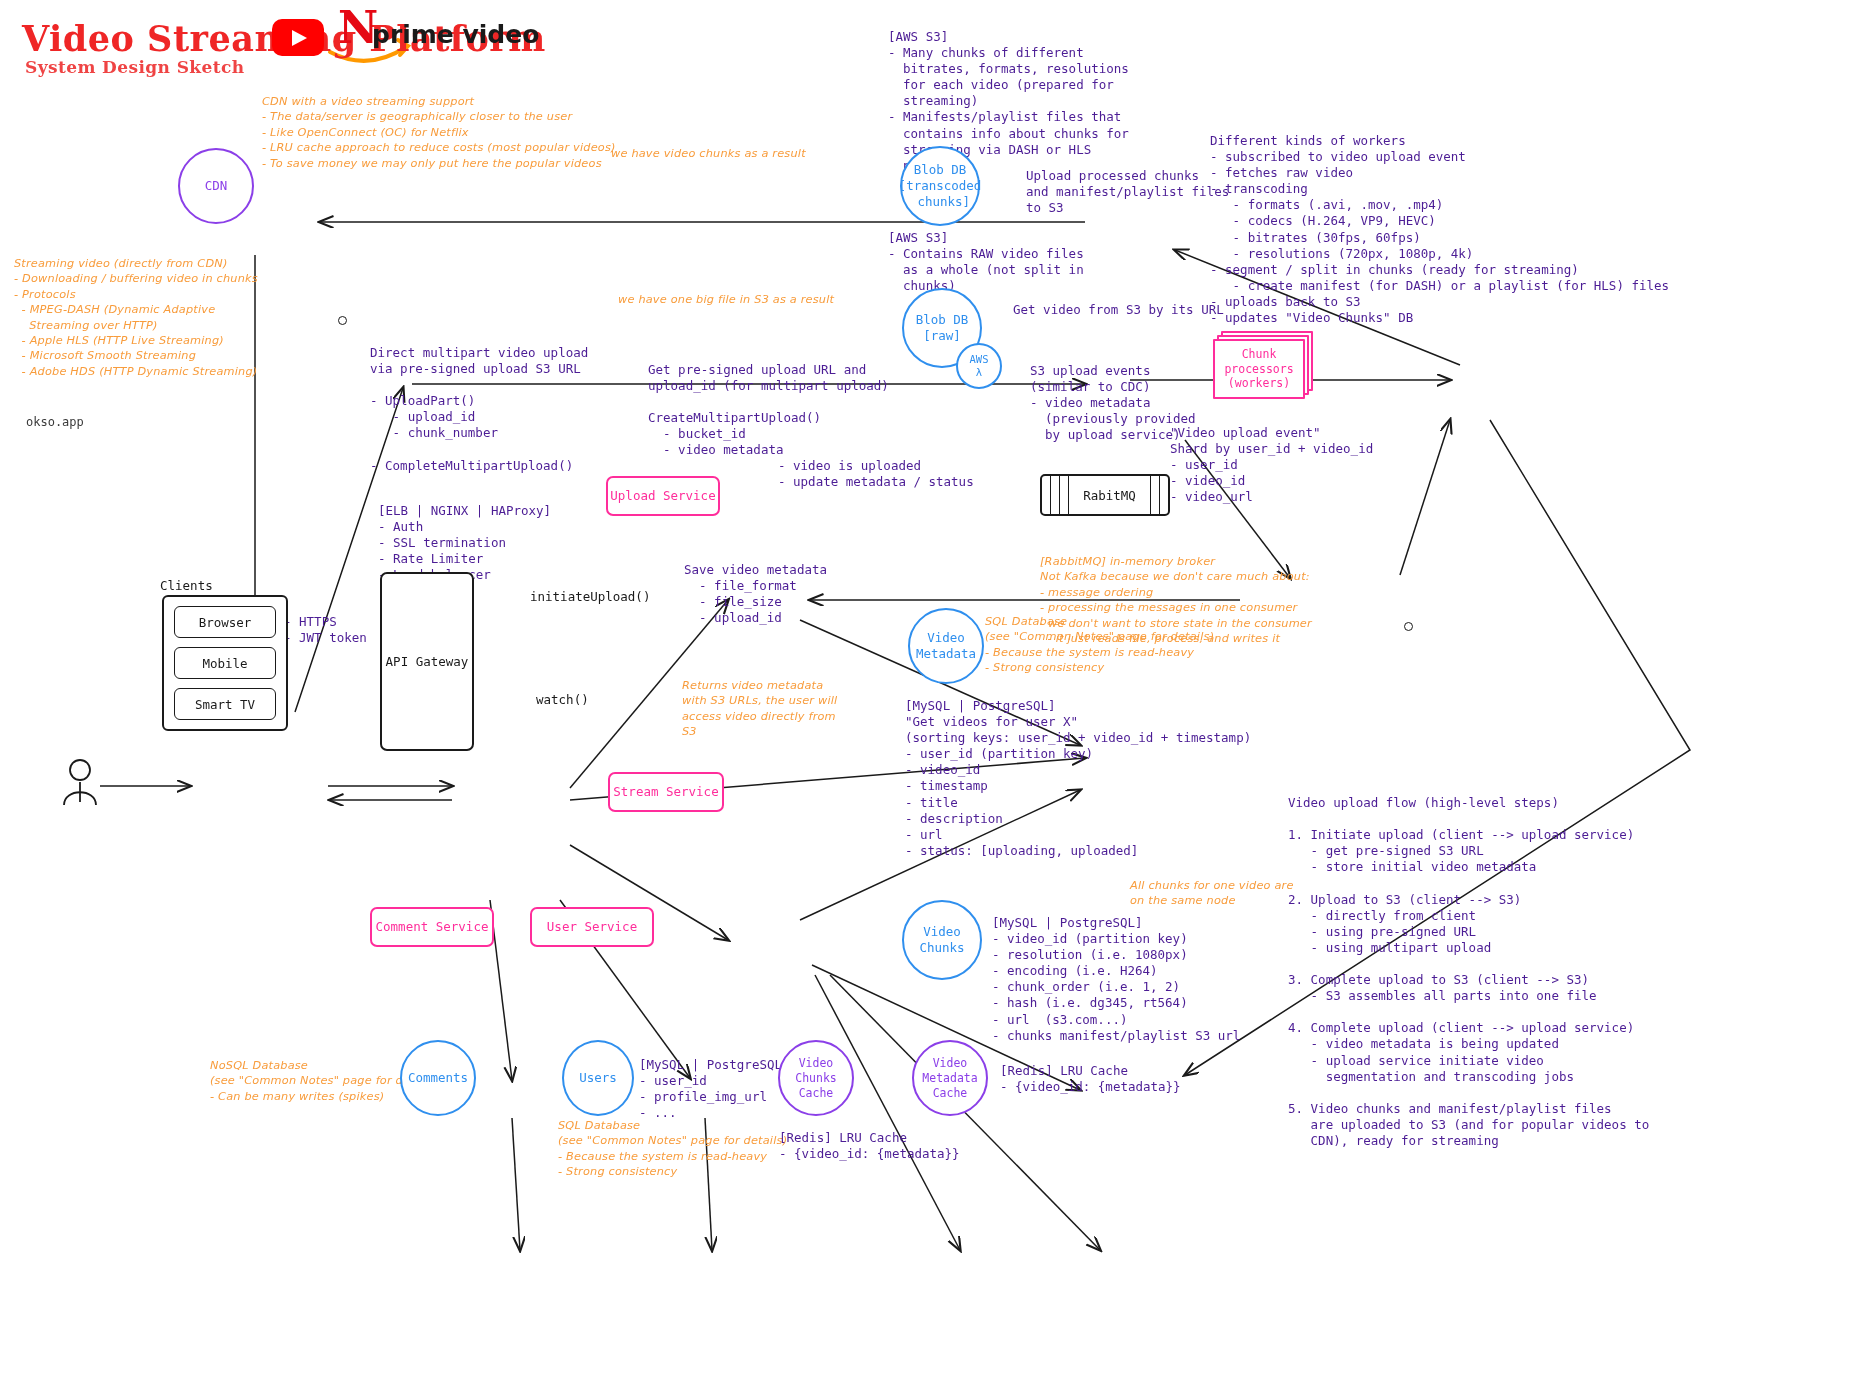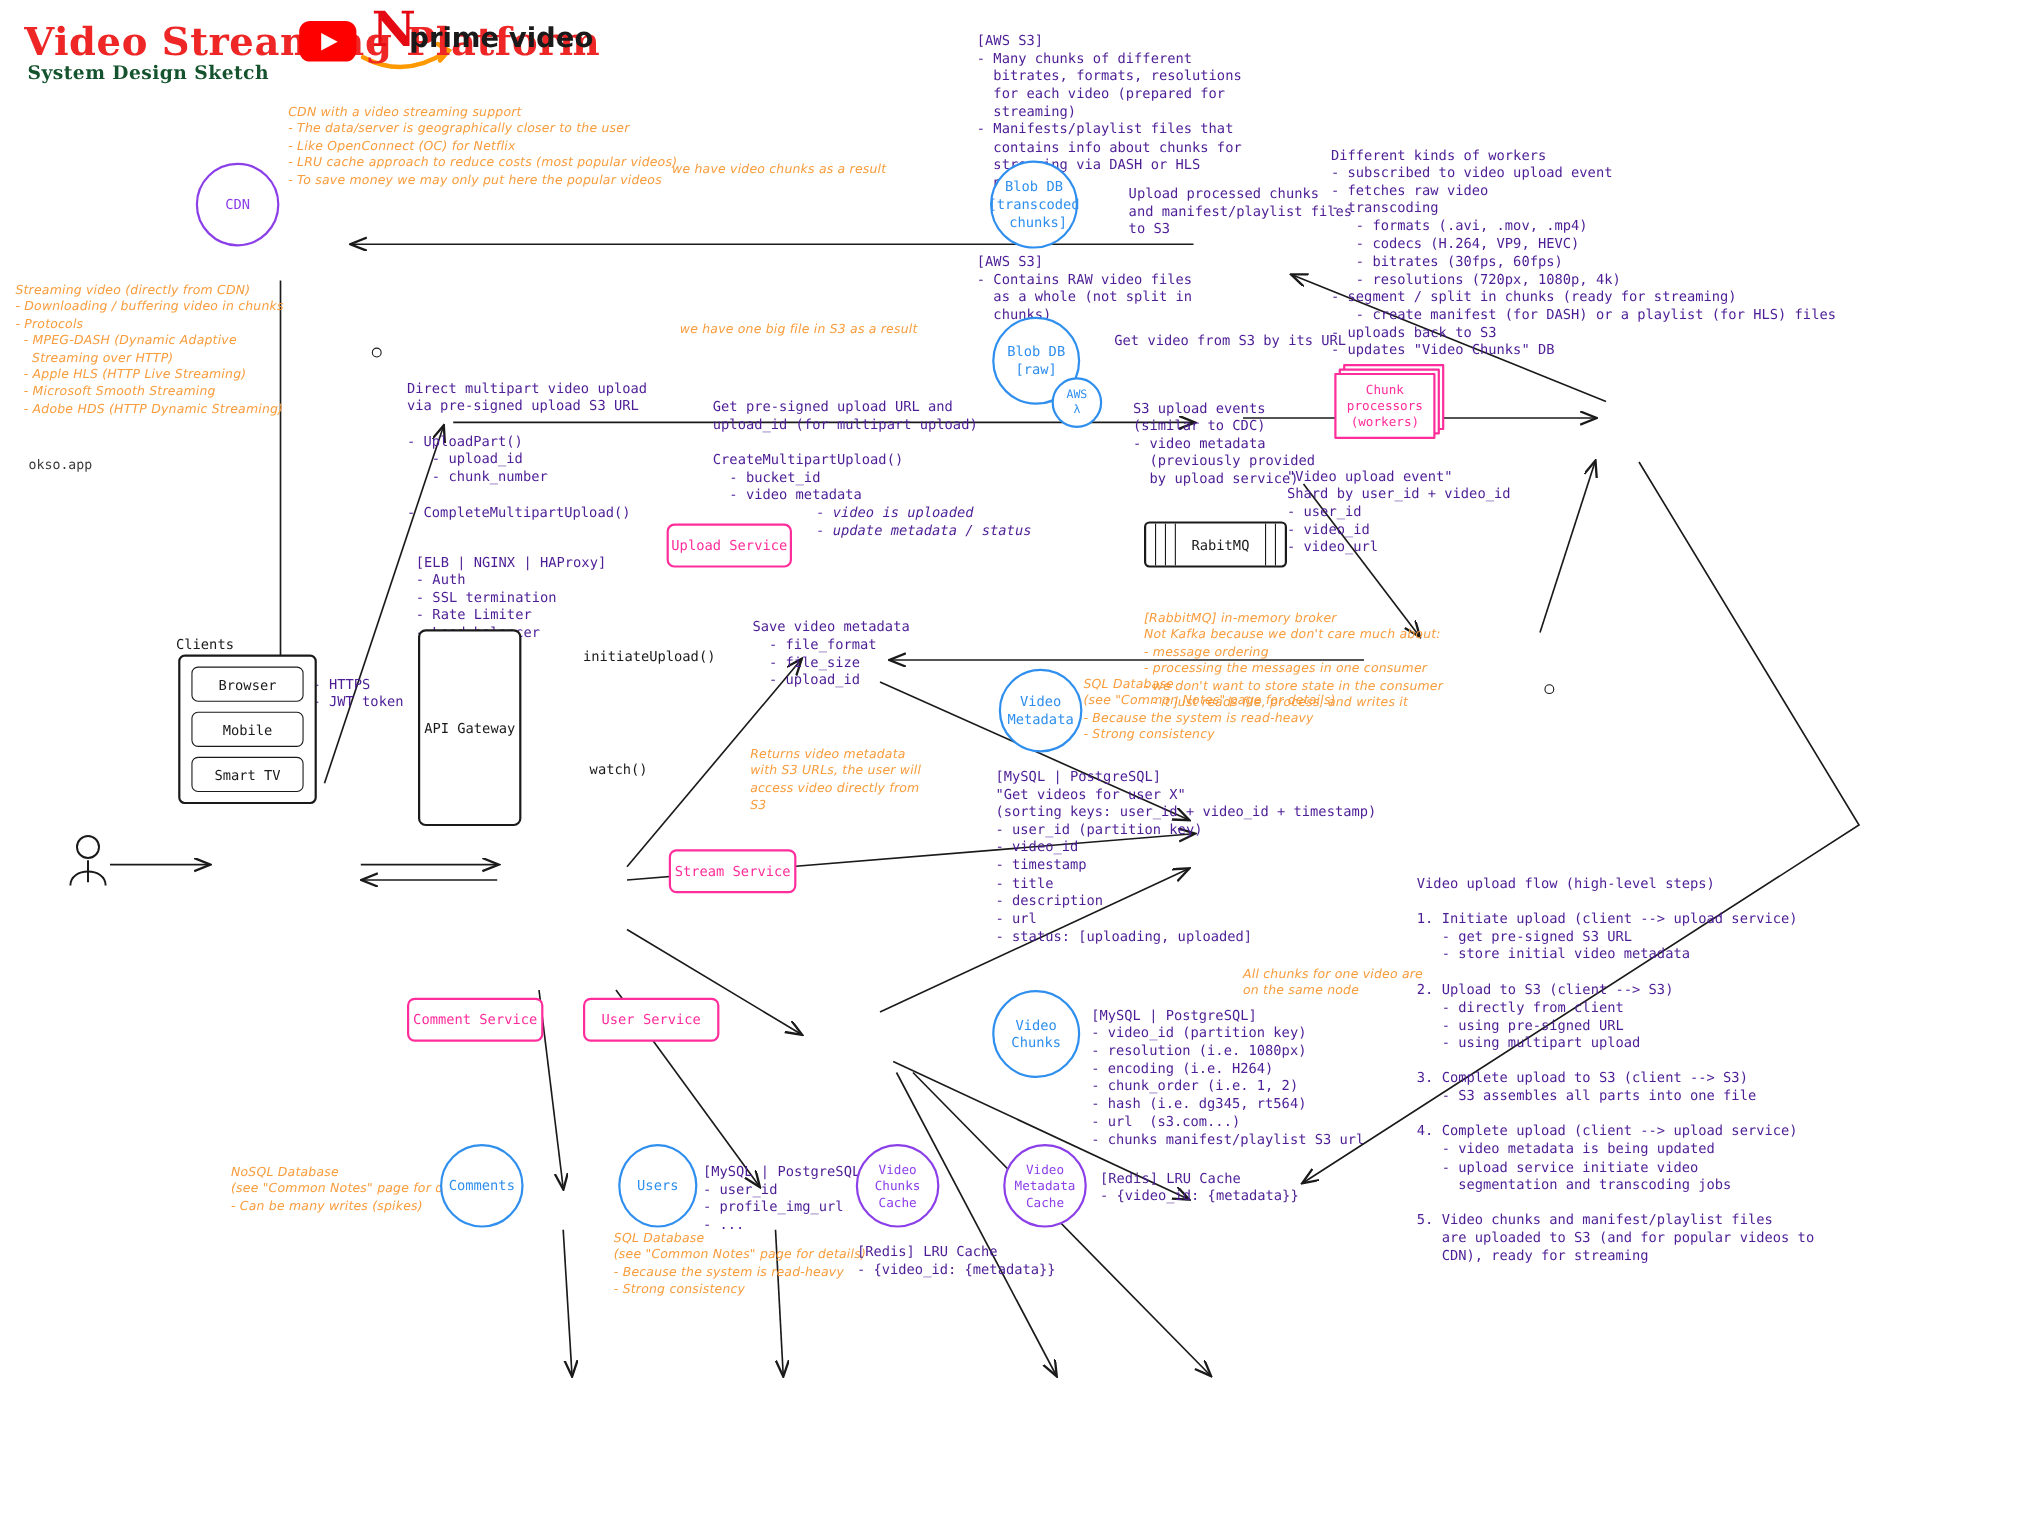--- a/index.html
+++ b/index.html
@@ -5,21 +5,21 @@
   html,body{margin:0;padding:0;background:#ffffff;}
   body{width:1850px;height:1396px;position:relative;overflow:hidden;
        font-family:"DejaVu Sans Mono",monospace;color:#1a1a1a;}
   #canvas{position:absolute;left:0;top:0;width:1850px;height:1396px;}
   svg.wires{position:absolute;left:0;top:0;width:1850px;height:1396px;pointer-events:none;}
   .abs{position:absolute;}
 
   
   .title{font-family:"DejaVu Serif",serif;font-weight:bold;color:#ef2626;
          font-size:35px;letter-spacing:.5px;white-space:nowrap;}
-  .subtitle{font-family:"DejaVu Serif",serif;font-weight:bold;color:#14532d;
+  .subtitle{font-family:"DejaVu Serif",serif;font-weight:bold;color:#ef4444;
             font-size:17px;letter-spacing:.4px;white-space:nowrap;}
 
   
   .yt{width:52px;height:37px;background:#ff0000;border-radius:10px;position:relative;}
   .yt::after{content:"";position:absolute;left:20px;top:11px;width:0;height:0;
              border-left:15px solid #fff;border-top:8px solid transparent;border-bottom:8px solid transparent;}
   .nflx{font-family:"DejaVu Serif",serif;font-weight:bold;color:#e50914;font-size:44px;line-height:36px;}
   .pv-word{font-family:"DejaVu Sans",sans-serif;font-weight:bold;color:#1a1a1a;
            font-size:25px;line-height:25px;white-space:nowrap;}
 
@@ -262,21 +262,21 @@
 
   <div class="abs mono" style="left:378px;top:503px;">[ELB | NGINX | HAProxy]
 - Auth
 - SSL termination
 - Rate Limiter
 - Load balancer</div>
 
   <div class="abs mono" style="left:284px;top:614px;">- HTTPS
 - JWT token</div>
 
-  <div class="abs mono" style="left:742px;top:458px;font-style:italic;">- video is uploaded
+  <div class="abs mono" style="left:778px;top:458px;">- video is uploaded
 - update metadata / status</div>
 
   <div class="abs mono" style="left:684px;top:562px;">Save video metadata
   - file_format
   - file_size
   - upload_id</div>
 
   <div class="abs mono" style="left:905px;top:698px;">[MySQL | PostgreSQL]
 "Get videos for user X"
 (sorting keys: user_id + video_id + timestamp)

